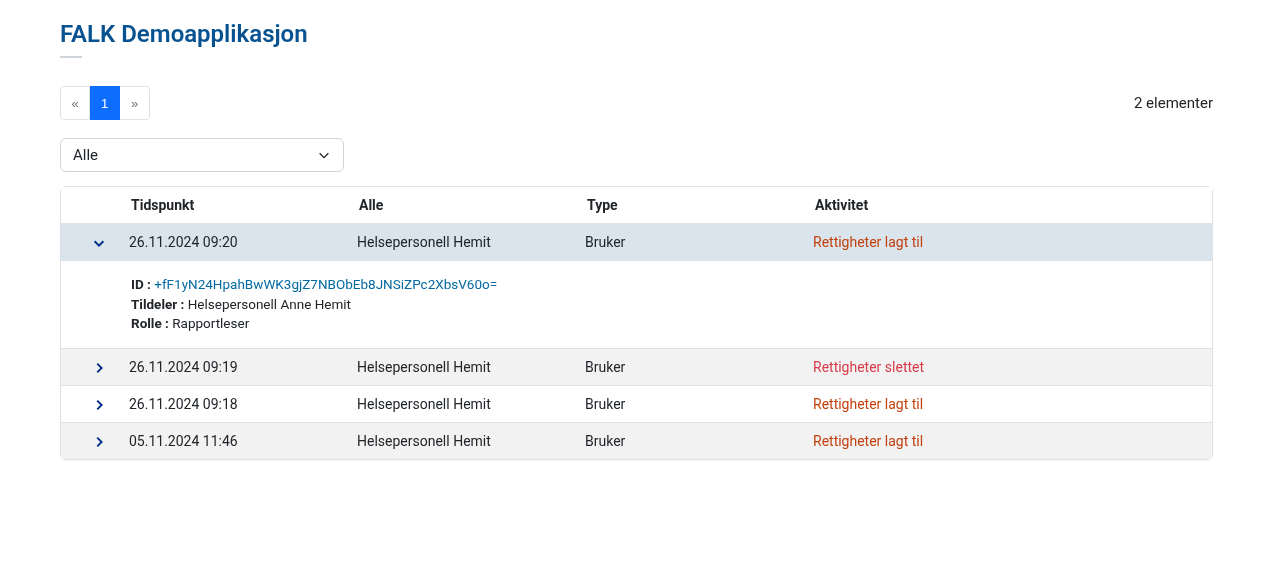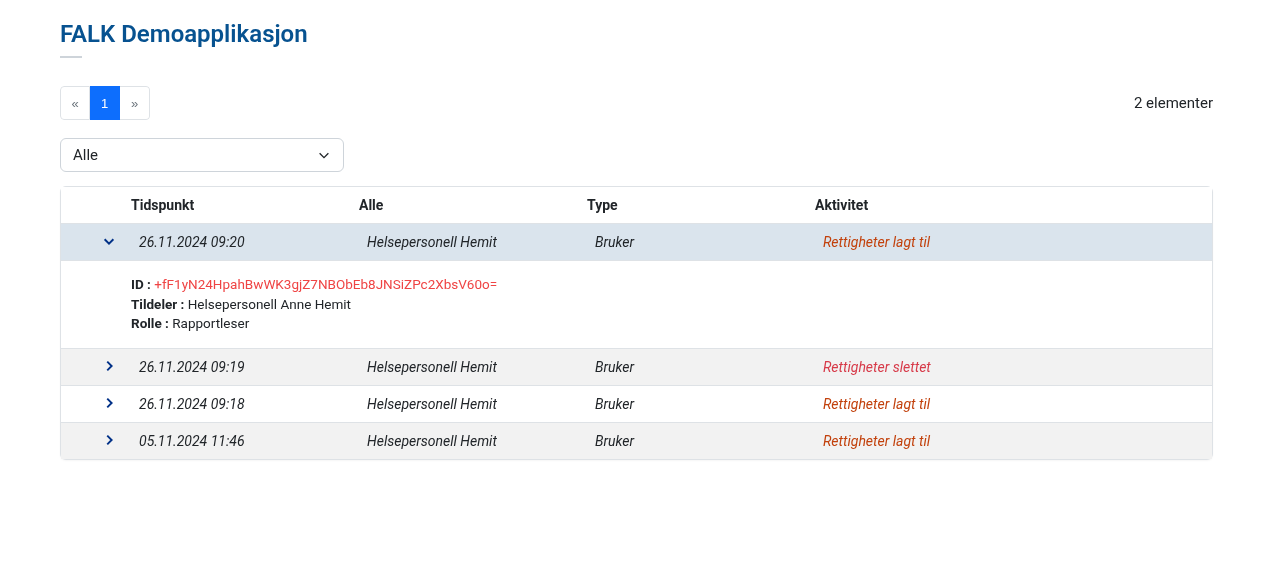--- a/index.html
+++ b/index.html
@@ -87,25 +87,24 @@
       font-size: 14px;
       background: #fff;
     }
     .col-expand { width: 60px; display: flex; justify-content: center; }
     .col-tidspunkt { width: 228px; }
     .col-navn { width: 228px; }
     .col-type { width: 228px; }
     .col-aktivitet { flex: 1; }
     .tbody-row {
       display: flex;
-      align-items: flex-start;
-      padding: 10px 18px;
+      align-items: flex-end;
+      padding: 10px 8px;
       font-size: 14px;
       border-top: 1px solid #dee2e6;
-      font-style: italic;
     }
     .tbody-row.expanded-header {
       background: #dae4ed;
     }
     .tbody-row.odd {
       background: #f2f2f2;
     }
     .tbody-row.even {
       background: #fff;
     }
@@ -114,21 +113,21 @@
       height: 14px;
     }
     .expand-detail {
       border-top: 1px solid #dee2e6;
       padding: 14px 10px 14px 70px;
       font-size: 13.5px;
       line-height: 1.45;
       background: #fff;
     }
     .expand-detail .label { font-weight: 700; }
-    .expand-detail .id-val { color: #ef4444; text-align: right; }
+    .expand-detail .id-val { color: #0369a1; text-align: right; }
     .activity-added { color: #c2410c; }
     .activity-deleted { color: #d73a49; }
     svg { display: block; }
   </style>
 </head>
 <body>
 
 <h1 class="page-title">FALK Demoapplikasjon</h1>
 <div class="title-underline"></div>
 

